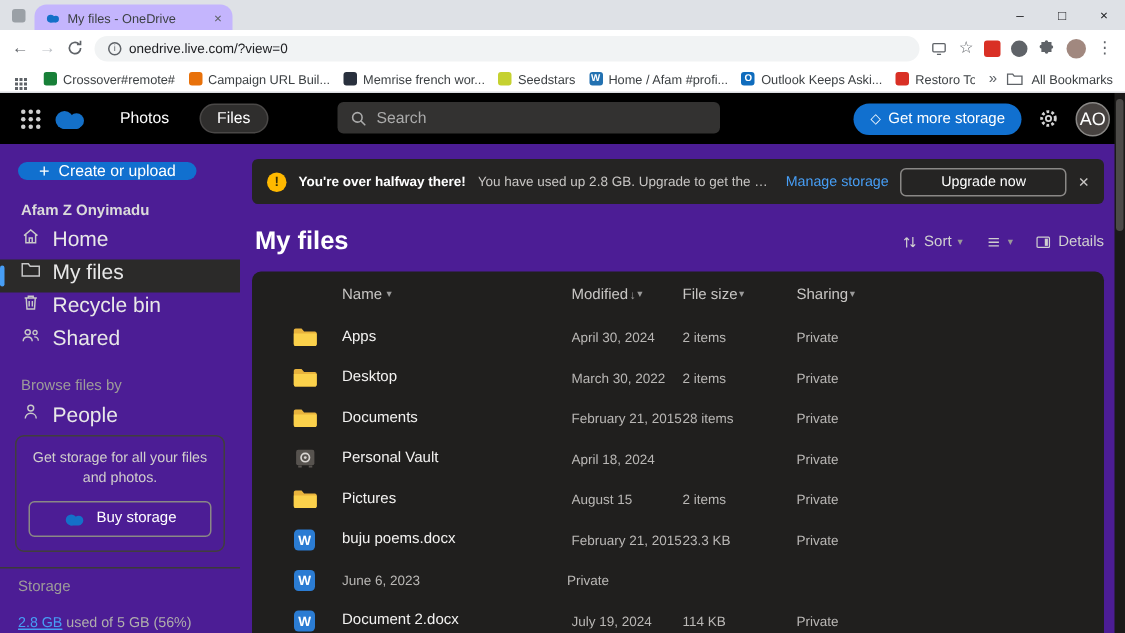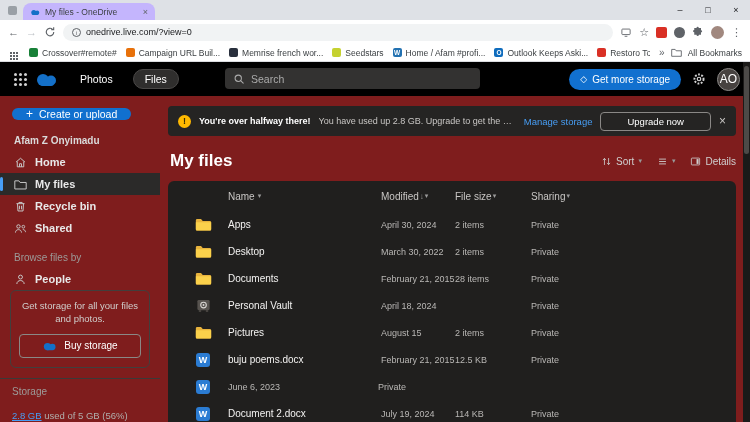--- a/index.html
+++ b/index.html
@@ -31,21 +31,21 @@
   .bookmarks-bar { height:18px; background:#fff; border-bottom:1px solid #dadce0; display:flex; align-items:center; gap:9px; padding:0 8px; font-size:8.5px; color:#3c4043; white-space:nowrap; overflow:hidden; flex:none; }
   .apps-grid { width:2px; height:2px; background:#5f6368; margin:0 8px 0 2px; flex:none;
     box-shadow:3px 0 #5f6368,6px 0 #5f6368,0 3px #5f6368,3px 3px #5f6368,6px 3px #5f6368,0 6px #5f6368,3px 6px #5f6368,6px 6px #5f6368; }
   .bm { display:flex; align-items:center; gap:4px; flex:none; }
   .bm-fav { width:9px; height:9px; border-radius:2px; font-size:6.5px; font-weight:bold; color:#fff; text-align:center; line-height:9px; flex:none; }
   .bm-label { max-width:82px; overflow:hidden; }
   .bm-right { margin-left:auto; display:flex; align-items:center; gap:6px; flex:none; }
   .dbl-chev { color:#5f6368; font-size:10px; }
 
   
-  .page { flex:1; position:relative; background:#7f1d1d; display:flex; flex-direction:column; min-height:0; }
+  .page { flex:1; position:relative; background:#4c1d95; display:flex; flex-direction:column; min-height:0; }
   .od-header { height:34px; background:#000; display:flex; align-items:center; gap:9px; padding:0 10px; position:relative; flex:none; }
   .waffle { width:3px; height:3px; border-radius:50%; background:#cfcfcf; margin:0 8px 0 4px;
     box-shadow:5px 0 #cfcfcf,10px 0 #cfcfcf,0 5px #cfcfcf,5px 5px #cfcfcf,10px 5px #cfcfcf,0 10px #cfcfcf,5px 10px #cfcfcf,10px 10px #cfcfcf;
     transform:translateY(-5px); }
   .pill-tab { color:#fff; font-size:10.5px; padding:3px 11px; border-radius:13px; }
   .pill-tab.active { background:#2f2e2d; border:1px solid #4a4847; }
   .search-box { position:absolute; left:225px; top:6px; width:255px; height:21px; background:#333231; border-radius:4px; display:flex; align-items:center; gap:6px; padding:0 8px; }
   .search-box input { flex:1; background:transparent; border:none; outline:none; color:#e0e0e0; font-size:10.5px; font-family:inherit; }
   .search-box input::placeholder { color:#ababab; }
   .hdr-right { margin-left:auto; display:flex; align-items:center; gap:11px; }
@@ -53,21 +53,21 @@
   .diamond { font-size:9px; }
   .avatar { width:23px; height:23px; border-radius:50%; background:#474240; border:1px solid #8a8886; color:#fff; font-size:12px; display:flex; align-items:center; justify-content:center; }
 
   .od-body { flex:1; display:flex; min-height:0; }
 
   
   .sidebar { width:160px; flex:none; display:flex; flex-direction:column; padding-top:12px; min-height:0; }
   .create-btn { margin-left:12px; height:24px; border-radius:12px; background:#1170cf; color:#fff; border:none; display:inline-flex; align-items:center; gap:6px; padding:0 14px; font-size:10.5px; width:max-content; font-family:inherit; }
   .create-plus { font-size:12px; line-height:1; }
   .user-name { color:#dadada; font-size:10px; font-weight:bold; margin:15px 0 5px 14px; }
-  .nav-item { height:22px; display:flex; align-items:center; gap:8px; padding-left:14px; color:#e8e8e8; font-size:11px; position:relative; flex:none;font-weight:bold; }
+  .nav-item { height:22px; display:flex; align-items:flex-start; gap:8px; padding-left:14px; color:#e8e8e8; font-size:14px; position:relative; flex:none; }
   .nav-item svg { color:#c8c8c8; flex:none; }
   .nav-item.active { background:#2b2a29; }
   .nav-item.active::before { content:""; position:absolute; left:0; top:4px; bottom:4px; width:3px; border-radius:2px; background:#479ef5; }
   .section-label { color:#9d9b99; font-size:10px; margin:13px 0 5px 14px; }
   .promo { margin:auto 10px 10px 10px; border:1px solid #413f3d; border-radius:6px; padding:9px 8px; text-align:center; }
   .promo-text { color:#d0cecc; font-size:9.5px; line-height:1.35; margin-bottom:8px; }
   .buy-btn { width:100%; height:24px; border:1px solid #8a8886; border-radius:4px; background:transparent; color:#fff; font-size:10px; display:flex; align-items:center; justify-content:center; gap:6px; font-family:inherit; }
   .storage-section { border-top:1px solid #3b3a39; padding:7px 0 8px 12px; flex:none; }
   .storage-label { color:#9d9b99; font-size:10px; margin-bottom:13px; }
   .storage-usage { font-size:9.5px; color:#b0aeac; white-space:nowrap; }
@@ -450,21 +450,21 @@
     <span class="col-sharing">Private</span>
   </div>
 
   <div class="trow">
     <span class="col-icon">
 
       <span class="file-icon type-word word-badge">W</span>
     </span>
     <span class="col-name">buju poems.docx</span>
     <span class="col-modified">February 21, 2015</span>
-    <span class="col-size">12.5 KB</span>
+    <span class="col-size">23.3 KB</span>
     <span class="col-sharing">Private</span>
   </div>
 
   <div class="trow">
     <span class="col-icon">
 
       <span class="file-icon type-word word-badge">W</span>
     </span>
     <span class="col-modified">June 6, 2023</span>
     <span class="col-size"></span>

